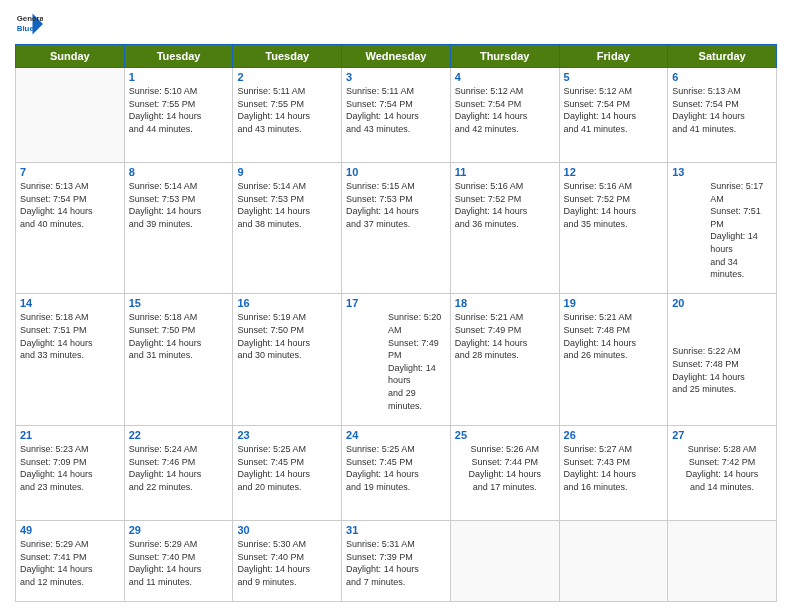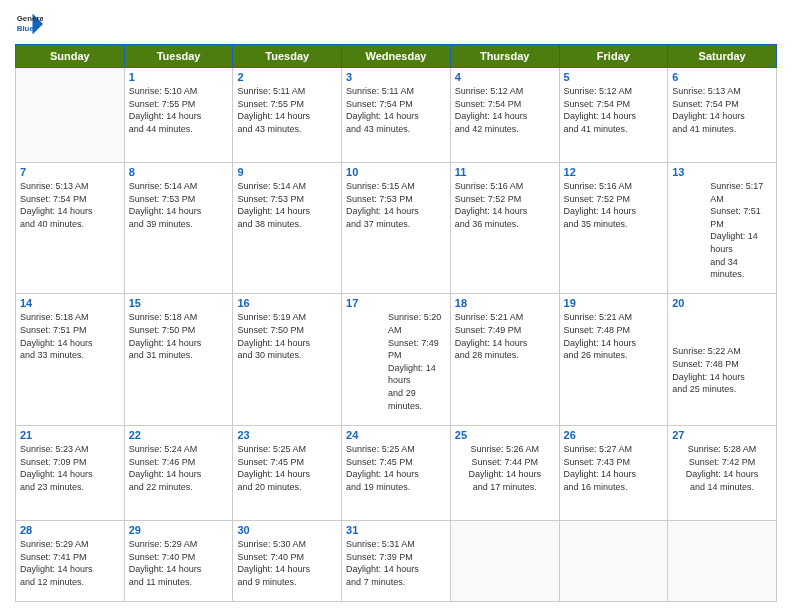--- a/index.html
+++ b/index.html
@@ -314,21 +314,21 @@
           <td>
             <span class="day-num">27</span>
             <div class="day-info" style="white-space: pre-line; text-align: center;">Sunrise: 5:28 AM
 Sunset: 7:42 PM
 Daylight: 14 hours
 and 14 minutes.</div>
           </td>
         </tr>
         <tr class="last-row">
           <td>
-            <span class="day-num">28</span>
+            <span class="day-num">49</span>
             <div class="day-info" style="white-space: pre-line;">Sunrise: 5:29 AM
 Sunset: 7:41 PM
 Daylight: 14 hours
 and 12 minutes.</div>
           </td>
           <td>
             <span class="day-num">29</span>
             <div class="day-info" style="white-space: pre-line;">Sunrise: 5:29 AM
 Sunset: 7:40 PM
 Daylight: 14 hours

